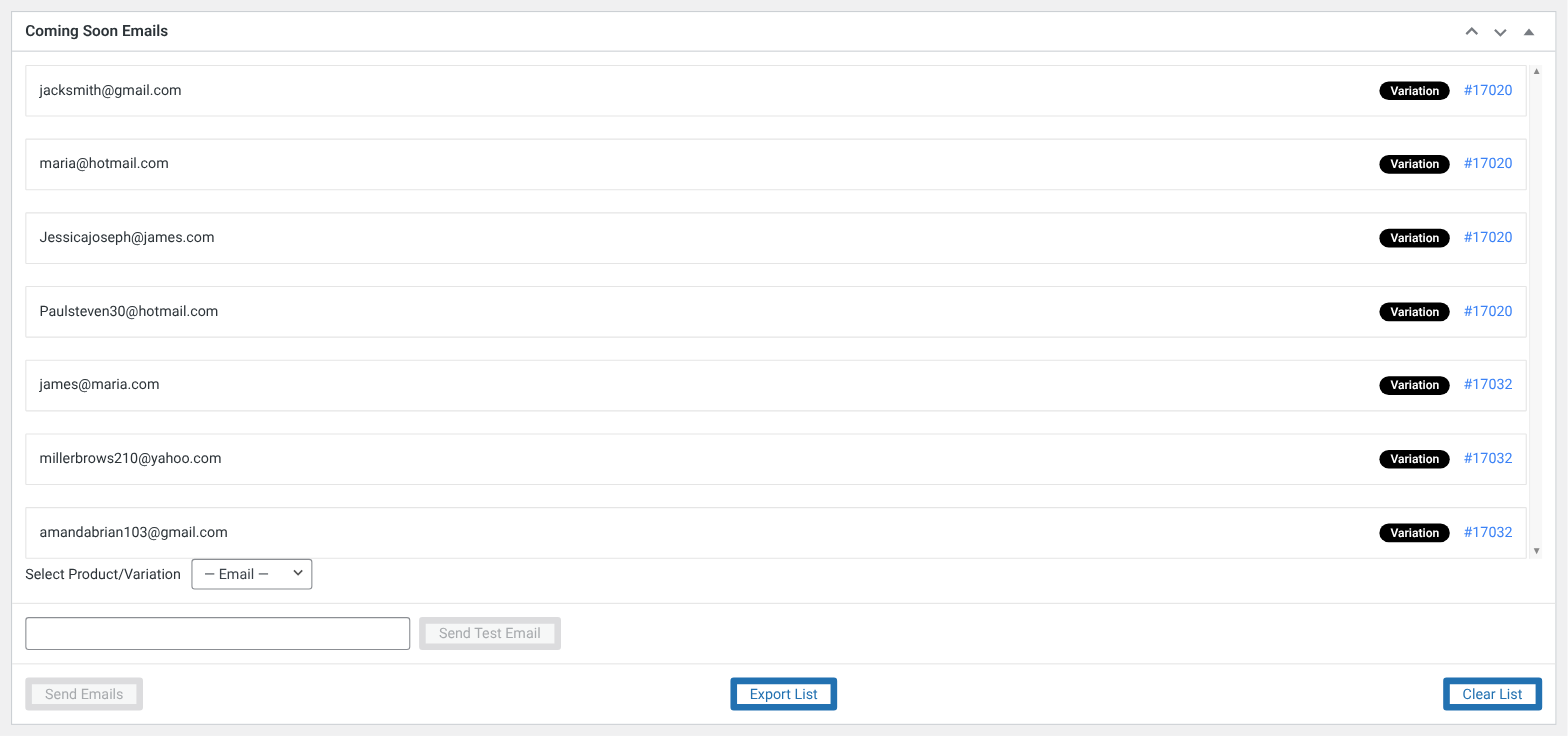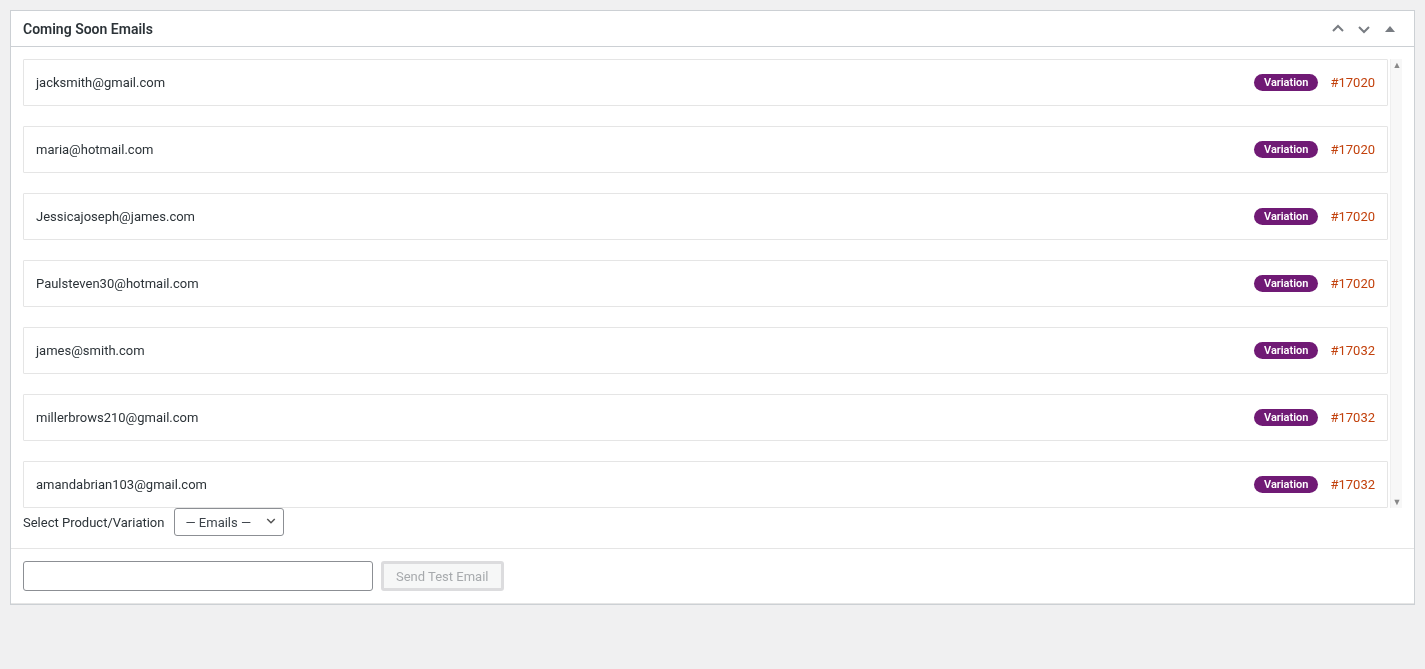--- a/index.html
+++ b/index.html
@@ -78,29 +78,29 @@
     background: #fff;
   }
   .email-row:last-child { margin-bottom: 0; }
   .email-text { color: #2c3338; }
   .row-right {
     display: flex;
     align-items: center;
     gap: 12px;
   }
   .badge {
-    background: #701a75;
+    background: #000000;
     color: #fff;
     font-size: 11px;
     font-weight: 600;
     padding: 3px 10px;
     border-radius: 999px;
     line-height: 1;
   }
-  .row-id { color: #c2410c; }
+  .row-id { color: #3b82f6; }
   .select-row {
     display: flex;
     align-items: center;
     gap: 10px;
     margin-top: 0;
   }
   .select-label { color: #2c3338; }
   .select-box {
     border: 1px solid #8c8f94;
     border-radius: 3px;
@@ -129,21 +129,21 @@
   }
   .text-input {
     border: 1px solid #8c8f94;
     border-radius: 3px;
     height: 30px;
     width: 350px;
     padding: 0 8px;
     background: #fff;
   }
   .btn {
-    border: 3px solid #d946ef;
+    border: 6px solid #d946ef;
     border-radius: 3px;
     background: #f6f7f7;
     color: #2c3338;
     height: 30px;
     padding: 0 12px;
     display: inline-flex;
     align-items: center;
     justify-content: center;
     font-size: 13px;
     cursor: pointer;
@@ -223,54 +223,61 @@
         </span>
       </div>
       <div class="email-row">
         <span class="email-text">Paulsteven30@hotmail.com</span>
         <span class="row-right">
           <span class="badge">Variation</span>
           <span class="row-id">#17020</span>
         </span>
       </div>
       <div class="email-row">
-        <span class="email-text">james@smith.com</span>
+        <span class="email-text">james@maria.com</span>
         <span class="row-right">
           <span class="badge">Variation</span>
           <span class="row-id">#17032</span>
         </span>
       </div>
       <div class="email-row">
-        <span class="email-text">millerbrows210@gmail.com</span>
+        <span class="email-text">millerbrows210@yahoo.com</span>
         <span class="row-right">
           <span class="badge">Variation</span>
           <span class="row-id">#17032</span>
         </span>
       </div>
       <div class="email-row">
         <span class="email-text">amandabrian103@gmail.com</span>
         <span class="row-right">
           <span class="badge">Variation</span>
           <span class="row-id">#17032</span>
         </span>
       </div>
     </div>
 
     <div class="select-row">
       <span class="select-label">Select Product/Variation</span>
       <span class="select-box">
-        <span>— Emails —</span>
+        <span>— Email —</span>
         <span class="chev">
           <svg width="12" height="12" viewBox="0 0 16 16" fill="none" stroke="currentColor" stroke-width="2">
               <polyline points="3,6 8,11 13,6"></polyline>
             </svg>
         </span>
       </span>
     </div>
   </div>
 
   <div class="test-section">
     <input class="text-input" type="text" value="" style="">
     <span class="btn disabled">Send Test Email</span>
   </div>
 
+  <div class="footer" style="position: relative;">
+    <span class="btn disabled">Send Emails</span>
+    <span class="btn outline-primary" style="position:absolute; left:50%; transform:translateX(-50%);">Export List</span>
+    <span class="footer-right">
+      <span class="btn outline-primary">Clear List</span>
+    </span>
+  </div>
 
 </div>
 
 </body></html>

